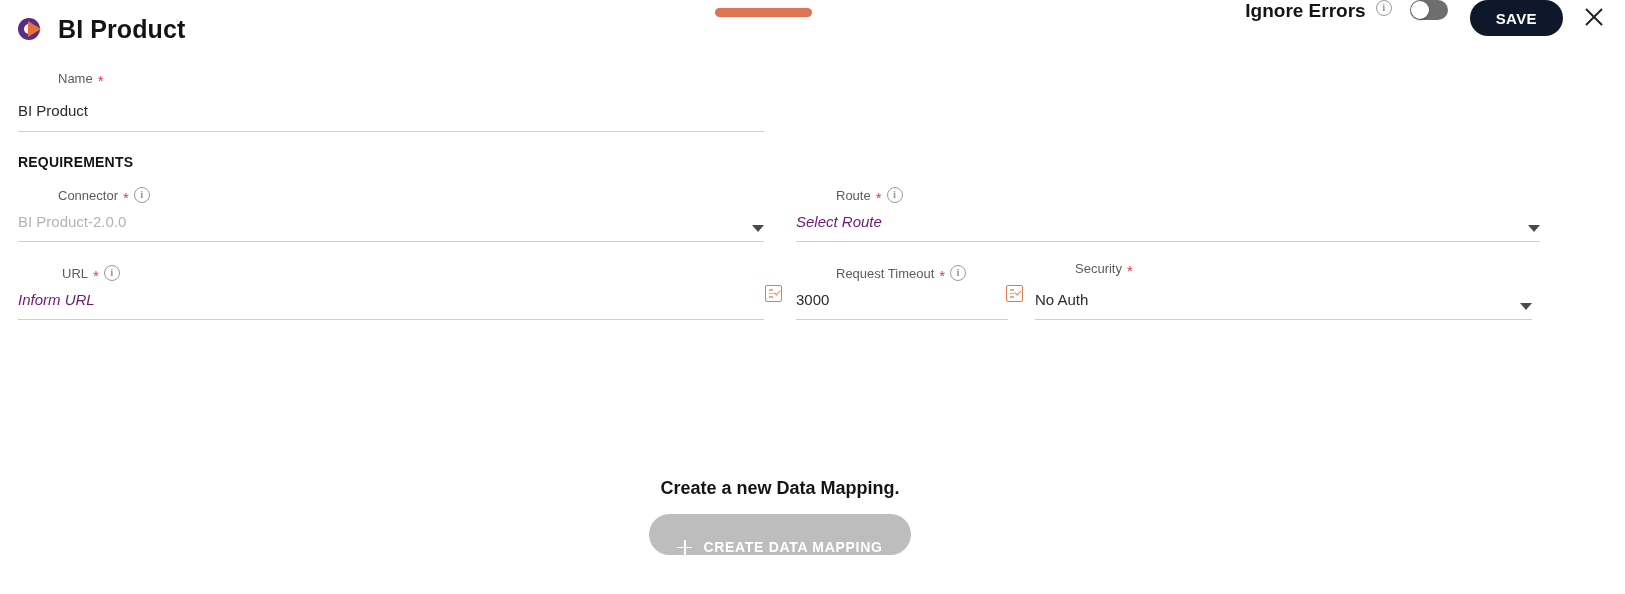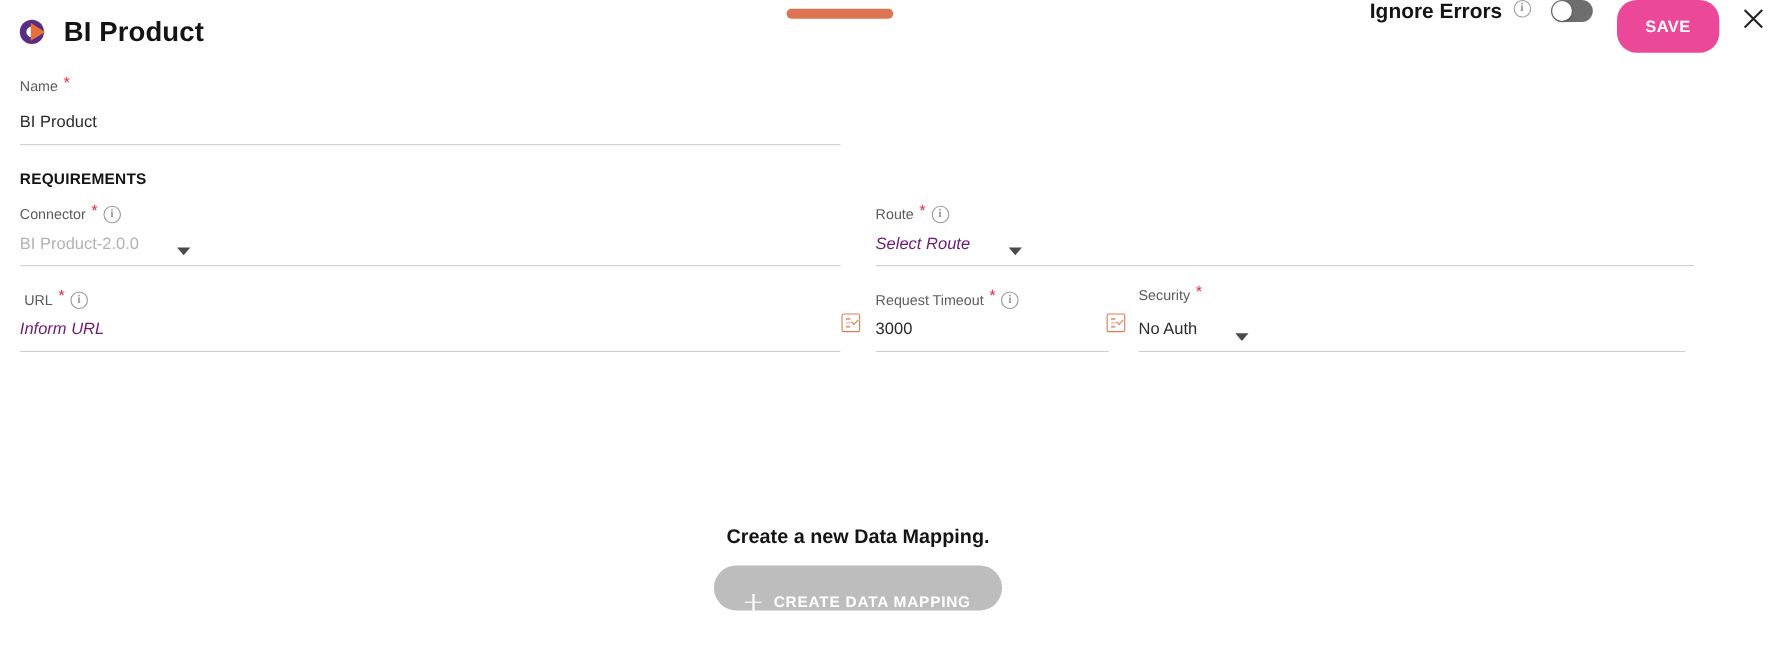--- a/index.html
+++ b/index.html
@@ -128,25 +128,25 @@
   }
   .toggle .knob {
     position: absolute;
     left: 1px; top: 1px;
     width: 18px; height: 18px;
     border-radius: 50%;
     background: #ffffff;
     box-shadow: 0 1px 2px rgba(0,0,0,.35);
   }
   .save-btn {
-    background: #ec4899;
+    background: #0f172a;
     color: #ffffff;
     border: none;
     border-radius: 18px;
-    height: 48px;
+    height: 36px;
     padding: 0 26px;
     font-size: 15px;
     font-weight: bold;
     letter-spacing: .4px;
     font-family: "Liberation Sans", sans-serif;
     cursor: pointer;
   }
   .close-btn {
     width: 34px;
     height: 34px;
@@ -159,24 +159,25 @@
     border: none;
     padding: 0;
   }
   .close-btn svg { display: block; }
 
   
   .field-label {
     font-size: 13px;
     color: #5c5c5c;
     display: flex;
-    align-items: flex-start;
+    align-items: flex-end;
     gap: 5px;
     line-height: 15px;
     white-space: nowrap;
+    margin-left: 40px;
   }
   .req-star { color: #e8334a; font-size: 15px; line-height: 10px; }
 
   .field-value {
     font-size: 15px;
     color: #2b2b2b;
     line-height: 20px;
     white-space: nowrap;
   }
   .field-value.placeholder {
@@ -256,21 +257,21 @@
   .timeout-label { position: absolute; left: 796px; top: 265px; }
   .timeout-row   { position: absolute; left: 796px; top: 290px; width: 212px; }
   .timeout-map-icon { position: absolute; left: 1006px; top: 285px; }
 
   .security-label { position: absolute; left: 1035px; top: 261px; }
   .security-row   { position: absolute; left: 1035px; top: 290px; width: 497px; }
 
   .select-row {
     display: flex;
     align-items: flex-end;
-    justify-content: flex-start;
+    justify-content: space-between;
     padding-bottom: 9px;
     gap: 35px;
   }
 
   
   .tabs {
     position: absolute;
     left: 18px;
     top: 352px;
     display: flex;

